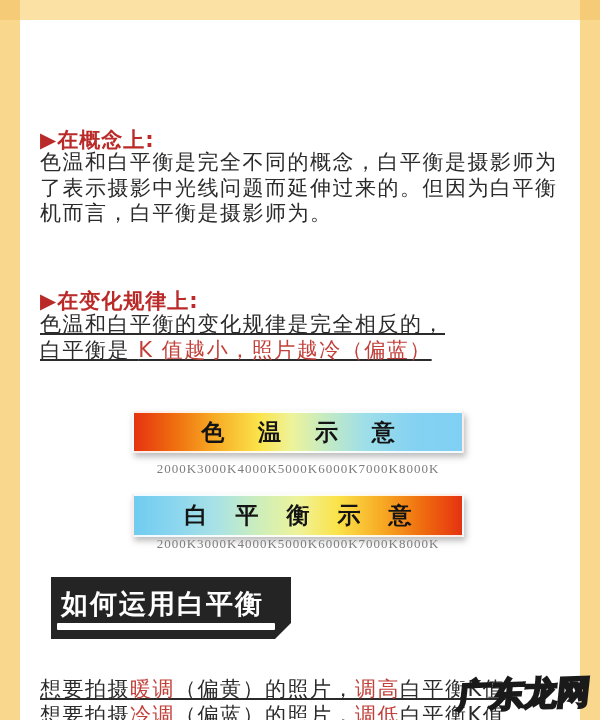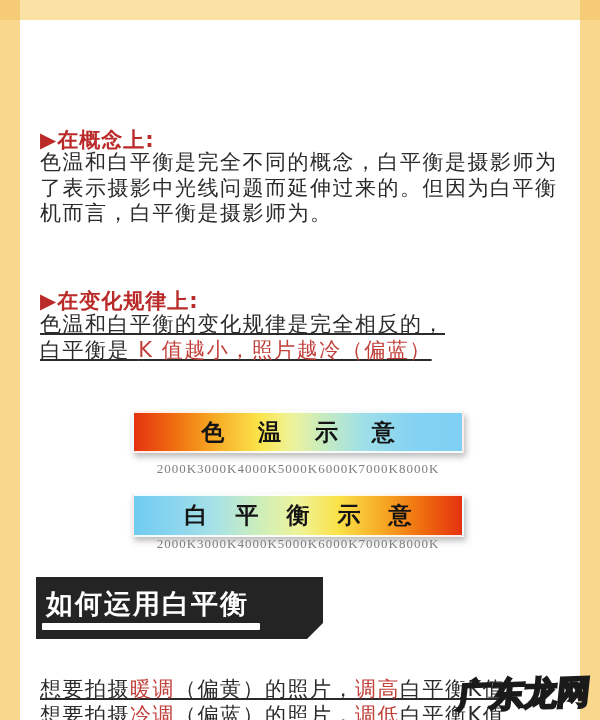--- a/index.html
+++ b/index.html
@@ -98,21 +98,21 @@
   <div class="tick-row" style="top:536px;">
     <span>2000K</span>
     <span>3000K</span>
     <span>4000K</span>
     <span>5000K</span>
     <span>6000K</span>
     <span>7000K</span>
     <span>8000K</span>
   </div>
 
-  <div class="banner" id="banner2" style="left:36px;top:577px;width:240px;height:62px;padding-left:47px;">
+  <div class="banner" id="banner2" style="left:51px;top:577px;width:240px;height:62px;">
     <div class="banner-title">如何运用白平衡</div>
     <div class="banner-underline"></div>
   </div>
 
   <div class="body-text lh26" style="top:676px;">
     <div>
       <span>想要拍摄</span><span class="red">暖调</span><span>（偏黄）的照片，</span><span class="red">调高</span><span>白平衡K值</span>
     </div>
     <div>
       <span>想要拍摄</span><span class="red">冷调</span><span>（偏蓝）的照片，</span><span class="red">调低</span><span>白平衡K值</span>

